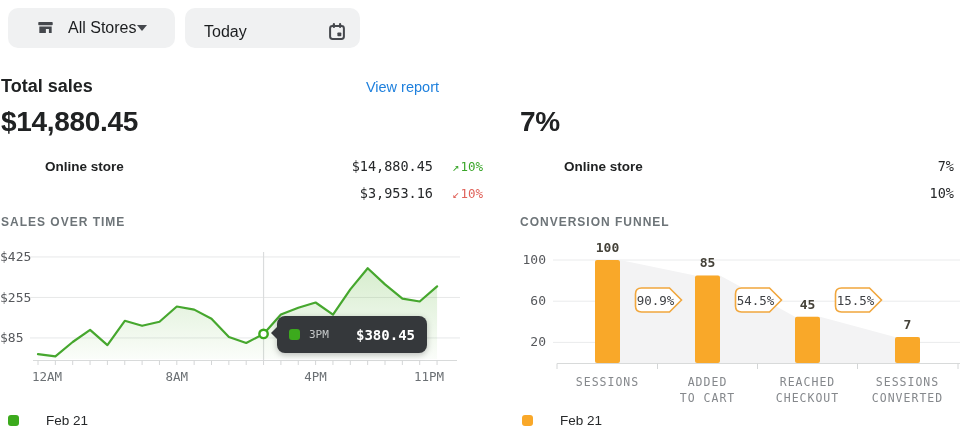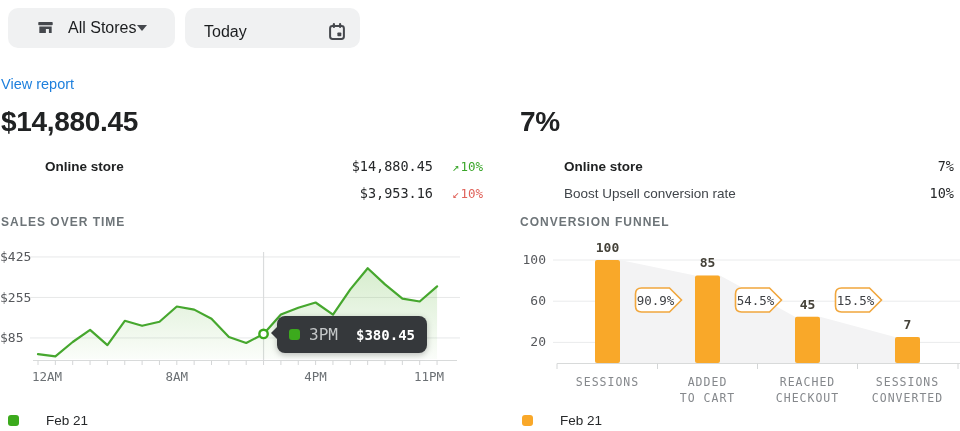--- a/index.html
+++ b/index.html
@@ -47,21 +47,21 @@
   
   .tooltip{position:absolute;left:277px;top:316px;width:150px;height:37px;background:#35383b;
            border-radius:8px;display:flex;align-items:center;padding:0 12px;box-sizing:border-box;
            box-shadow:0 2px 6px rgba(0,0,0,0.25);}
   .tooltip::before{content:"";position:absolute;left:-6px;top:10px;
            border-top:7px solid transparent;border-bottom:7px solid transparent;
            border-right:7px solid #35383b;}
   .sq{width:11px;height:11px;border-radius:3px;display:inline-block;flex:0 0 auto;}
   .sq.green{background:#3caa1d;}
   .sq.orange{background:#f9a829;}
-  .t-time{font-family:"DejaVu Sans Mono",monospace;font-size:16px;color:#c4c7c8;margin-left:9px;}
+  .t-time{font-family:"DejaVu Sans Mono",monospace;font-size:11px;color:#c4c7c8;margin-left:9px;}
   .t-val{font-family:"DejaVu Sans Mono",monospace;font-size:14px;font-weight:700;color:#ffffff;
          margin-left:auto;}
   
   .legend{position:absolute;top:413px;display:flex;align-items:center;gap:27px;
           font-size:13.5px;color:#26282a;}
   .panel.left .legend{left:8px;}
   .panel.right .legend{left:2px;}
 </style>
 </head>
 <body>
@@ -89,20 +89,21 @@
           <line x1="6.9" y1="2.2" x2="6.9" y2="5" stroke="#45484d" stroke-width="2.2" stroke-linecap="round"></line>
           <line x1="13.1" y1="2.2" x2="13.1" y2="5" stroke="#45484d" stroke-width="2.2" stroke-linecap="round"></line>
           <rect x="10.4" y="10.4" width="3.9" height="3.9" rx="0.8" fill="#45484d"></rect>
         </svg>
       </span>
     </button>
   </div>
 
   <section class="panel left">
     <div class="title-row">
+      <h2 class="card-title">Total sales</h2>
       <a class="view-report" href="#">View report</a>
     </div>
     <div class="big-value">$14,880.45</div>
 
     <div class="metric-row" style="top:158px">
       <span class="m-label bold">Online store</span>
       <span class="m-value">$14,880.45</span>
       <span class="m-delta up"><i>↗</i><span>10%</span></span>
     </div>
     <div class="metric-row" style="top:185px">
@@ -174,21 +175,20 @@
 
   <section class="panel right">
     <div class="big-value">7%</div>
 
     <div class="metric-row" style="top:158px">
       <span class="m-label bold">Online store</span>
       <span class="m-value">7%</span>
       <span class="m-delta up"><i>↗</i><span>10%</span></span>
     </div>
     <div class="metric-row" style="top:185px">
-      <span class="m-label plain">Boost Upsell conversion rate</span>
       <span class="m-value">10%</span>
       <span class="m-delta down"><i>↙</i><span>10%</span></span>
     </div>
 
     <div class="section-label">CONVERSION FUNNEL</div>
 
     <svg id="funnel-svg" width="440" height="176" viewBox="0 0 440 176">
         <line x1="33" y1="25" x2="440" y2="25" stroke="#eaebec" stroke-width="1"></line>
         <text x="26" y="29" fill="#56585c" font-size="13" font-family="&quot;DejaVu Sans Mono&quot;, monospace" text-anchor="end">100</text>
         <line x1="33" y1="66.19999999999999" x2="440" y2="66.19999999999999" stroke="#eaebec" stroke-width="1"></line>

